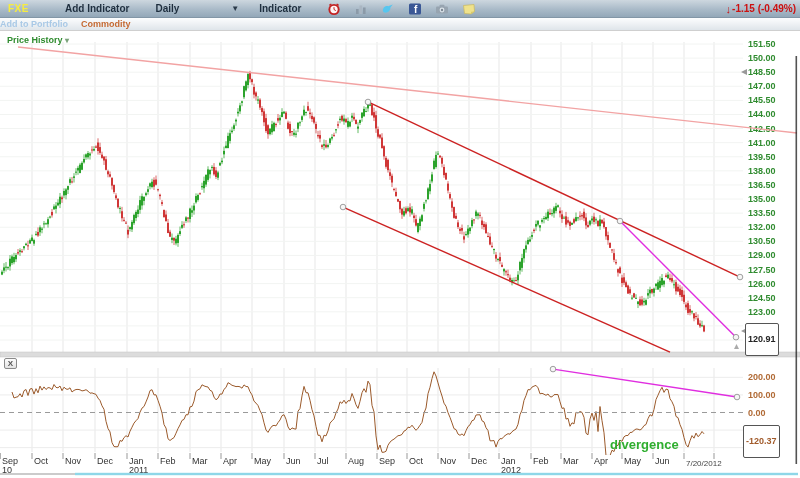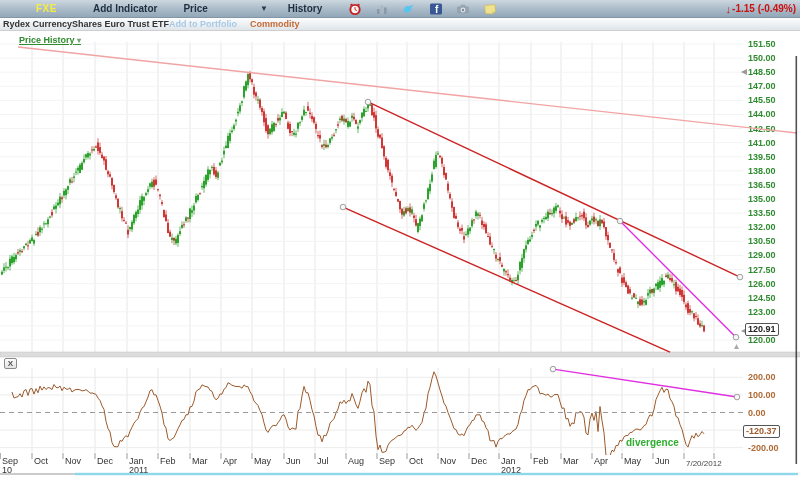--- a/index.html
+++ b/index.html
@@ -1,67 +1,67 @@
 <!DOCTYPE html>
 <html><head>
 <meta charset="utf-8">
 <style>
   html,body{margin:0;padding:0;background:#fff;}
   body{width:800px;height:478px;overflow:hidden;font-family:"Liberation Sans",sans-serif;}
   .app{width:800px;height:478px;position:relative;background:#fff;}
 
   
   .toolbar{height:18px;background:linear-gradient(#cdd7df,#a9bac8 55%,#93a7b8);border-bottom:1px solid #8296a6;
-           display:flex;align-items:center;font-size:10px;font-weight:bold;color:#1e2e3e;box-sizing:border-box;padding-left:28px;}
+           display:flex;align-items:center;font-size:10px;font-weight:bold;color:#1e2e3e;box-sizing:border-box;}
   .tb-symbol{color:#f7ec3f;margin-left:8px;letter-spacing:.5px;cursor:pointer;}
   .tb-item{margin-left:36px;cursor:pointer;white-space:nowrap;}
   .tb-daily{margin-left:26px;display:flex;align-items:center;cursor:pointer;}
   .tb-caret{margin-left:52px;font-size:8px;color:#2a3a4a;}
   .tb-settings{margin-left:20px;}
   .tb-icons{display:flex;align-items:center;margin-left:26px;}
   .tb-icon{width:14px;height:14px;margin-right:13px;display:inline-flex;align-items:center;justify-content:center;cursor:pointer;}
   .tb-change{margin-left:auto;margin-right:4px;color:#cc1111;font-size:10px;display:flex;align-items:center;font-weight:bold;}
   .tb-change .arrow{font-size:11px;margin-right:1px;}
 
   
   .infobar{height:13px;background:linear-gradient(#fcfdfe,#dfe5ea);border-bottom:1px solid #cfcfcf;
            display:flex;align-items:center;font-size:9px;box-sizing:border-box;}
   .ib-name{margin-left:3px;color:#333;font-weight:bold;}
   .ib-port{margin-left:0;color:#a9c9e6;font-weight:bold;cursor:pointer;}
   .ib-draw{margin-left:13px;color:#c56a33;font-weight:bold;cursor:pointer;}
 
   
   .chart-area{position:relative;width:800px;height:447px;background:#fff;}
   svg text{font-family:"Liberation Sans",sans-serif;}
-  .ph-label{position:absolute;left:19px;top:4px;font-size:9px;font-weight:bold;color:#2e8b2e;cursor:pointer;text-decoration:underline;}
+  .ph-label{position:absolute;left:7px;top:4px;font-size:9px;font-weight:bold;color:#2e8b2e;cursor:pointer;}
   .ph-label .caret{color:#7aa37a;font-size:8px;}
   .cci-header{position:absolute;left:4px;top:326px;display:flex;align-items:center;height:12px;}
   .cci-close{width:13px;height:11px;border:1px solid #8a8a8a;border-radius:2px;background:linear-gradient(#fdfdfd,#e3e3e3);
              font-size:8px;line-height:10px;text-align:center;color:#555;font-weight:bold;cursor:pointer;box-sizing:border-box;}
   .cci-title{margin-left:7px;font-size:9px;font-weight:bold;color:#a15a2a;cursor:pointer;}
   .cci-title .caret{color:#a15a2a;font-size:8px;}
-  .val-tag{position:absolute;background:#fff;border:1px solid #555;border-radius:2px;padding:0 2px;
+  .val-tag{position:absolute;background:#fff;border:1px solid #555;border-radius:2px;padding:10px 2px;
            font-size:9px;font-weight:bold;line-height:11px;}
   .price-tag{left:745px;top:292px;color:#222;}
   .cci-tag{left:743px;top:394px;color:#a15a2a;}
-  .divergence{position:absolute;left:626px;top:406px;color:#2fae2f;font-size:10px;font-weight:bold;}
+  .divergence{position:absolute;left:610px;top:406px;color:#2fae2f;font-size:13px;font-weight:bold;}
 </style>
 </head>
 <body>
 
 <div class="app">
 
   <div class="toolbar">
     <span class="tb-symbol">FXE</span>
     <span class="tb-item">Add Indicator</span>
     <span class="tb-daily">
-      <span>Price</span>
+      <span>Daily</span>
       <span class="tb-caret">▼</span>
     </span>
-    <span class="tb-item tb-settings">History</span>
+    <span class="tb-item tb-settings">Indicator</span>
     <span class="tb-icons">
       <span class="tb-icon">
         <svg width="14" height="14">
             <circle cx="7" cy="7.5" r="5.6" fill="#c32222"></circle>
             <circle cx="7" cy="7.5" r="3.7" fill="#fdf4f4"></circle>
             <path d="M7 5.2 V7.5 L8.8 8.6" stroke="#c32222" stroke-width="1" fill="none"></path>
             <path d="M2.4 3.4 L4.4 2 M11.6 3.4 L9.6 2" stroke="#c32222" stroke-width="1.4"></path>
           </svg>
       </span>
       <span class="tb-icon">
@@ -97,21 +97,20 @@
           </svg>
       </span>
     </span>
     <span class="tb-change">
       <span class="arrow">↓</span>
       <span>-1.15 (-0.49%)</span>
     </span>
   </div>
 
   <div class="infobar">
-    <span class="ib-name">Rydex CurrencyShares Euro Trust ETF</span>
     <span class="ib-port">Add to Portfolio</span>
     <span class="ib-draw">Commodity</span>
   </div>
 
   <div class="chart-area">
     <svg id="chart-svg" width="800" height="447">
         <g>
           <line x1="32" y1="11" x2="32" y2="321" stroke="#e7e7e7"></line>
           <line x1="32" y1="337" x2="32" y2="421" stroke="#e7e7e7"></line>
           <line x1="63" y1="11" x2="63" y2="321" stroke="#e7e7e7"></line>

